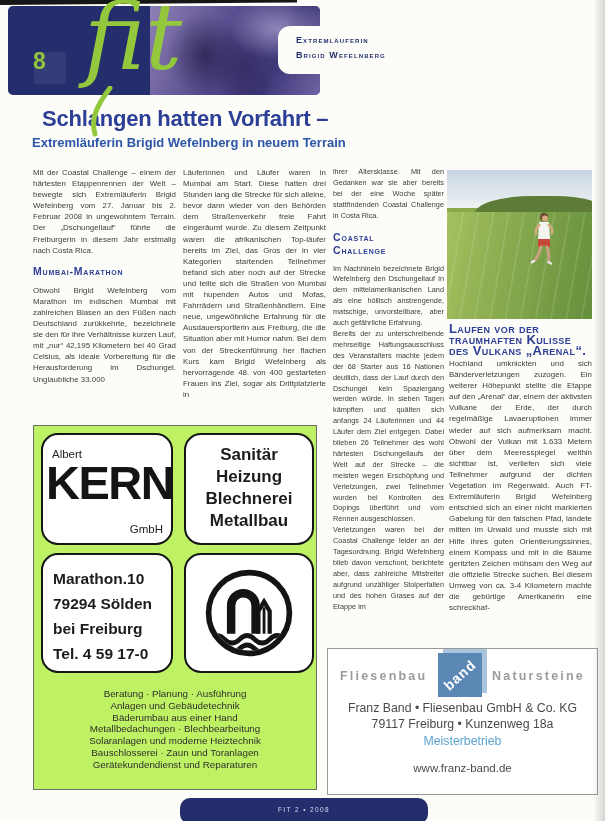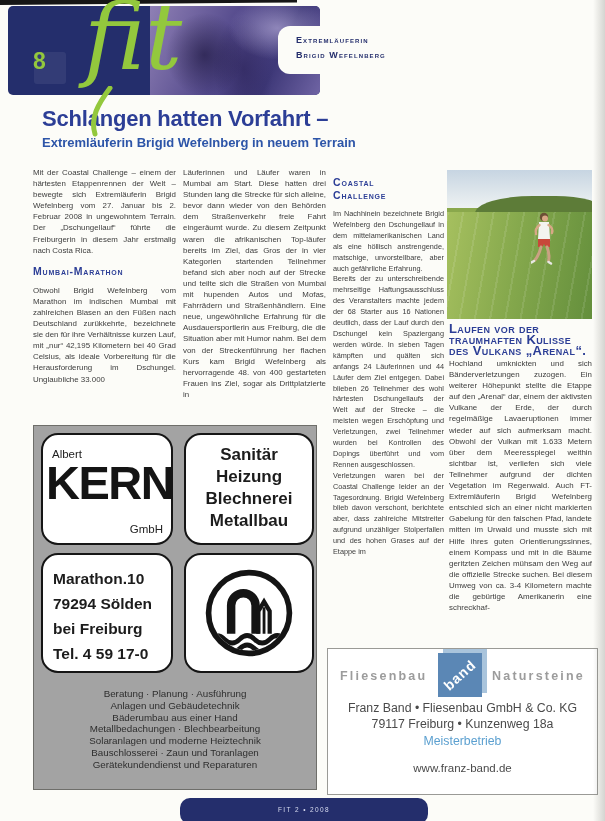--- a/index.html
+++ b/index.html
@@ -31,21 +31,21 @@
     background:#fcfcf8; border-radius:12px; }
   .kicker { position:absolute; left:296px; top:33px; font-size:9px; font-weight:bold;
     font-variant:small-caps; letter-spacing:1.1px; color:#242e6c; line-height:15px; }
   .fit-logo { position:absolute; left:84px; top:-8px; font-family:"DejaVu Serif", serif;
     font-style:italic; font-size:92px; line-height:1; color:#93c83d; z-index:4; }
   .fit-tail { position:absolute; left:86px; top:86px; z-index:4; }
 
   
   .title { position:absolute; left:42px; top:106px; font-size:22px; font-weight:bold;
     color:#2c3e96; letter-spacing:-.2px; }
-  .subtitle { position:absolute; left:42px; top:135px; font-size:13px; font-weight:bold;
+  .subtitle { position:absolute; left:32px; top:135px; font-size:13px; font-weight:bold;
     color:#2d55a8; }
 
   
   .col { position:absolute; overflow:hidden; }
   .col p { margin:0; text-align:justify; hyphens:auto; -webkit-hyphens:auto; }
   .bt { font-size:7.9px; line-height:11.1px; color:#3c3c3c; }
   .bt3 { font-size:7.3px; line-height:10.9px; color:#3c3c3c; }
   .col1 { left:33px; top:167px; width:143px; height:253px; }
   .col2 { left:183px; top:167px; width:143px; height:253px; }
   .col3 { left:333px; top:167px; width:111px; height:474px; }
@@ -64,21 +64,21 @@
     background:
       repeating-linear-gradient(100deg, rgba(255,255,255,.10) 0 2px, rgba(0,0,0,0) 2px 15px),
       linear-gradient(100deg,#a6c05f 0%, #86a94d 45%, #648f3c 100%); }
   .runner { position:absolute; left:58%; top:42px; }
   .caption { position:absolute; left:449px; top:323px; width:143px;
     font-size:13px; font-weight:bold; font-variant:small-caps; letter-spacing:.4px;
     color:#2c3e96; line-height:11px; }
 
   
   .ad-kern { position:absolute; left:33px; top:425px; width:284px; height:365px;
-    background:#a3a3a3; border:1px solid #6e6e6a; box-sizing:border-box; }
+    background:#bef264; border:1px solid #6e6e6a; box-sizing:border-box; }
   .kbox { position:absolute; border:2.5px solid #151515; border-radius:17px;
     box-sizing:border-box; background:#fff; }
   .kbox-logo { left:7px; top:7px; width:132px; height:112px; }
   .kern-albert { position:absolute; left:9px; top:13px; font-size:11.5px; color:#222; }
   .kern-big { position:absolute; left:3px; top:24px; font-size:47px; font-weight:bold;
     letter-spacing:-1.5px; color:#141414; line-height:1; }
   .kern-gmbh { position:absolute; right:8px; bottom:8px; font-size:11.5px; color:#222; }
   .kbox-trades { left:150px; top:7px; width:130px; height:112px; text-align:center;
     padding-top:9px; }
   .kbox-trades div { font-size:17px; font-weight:bold; color:#1c1c1c; line-height:22px; }
@@ -146,20 +146,21 @@
     <p class="bt">Mit der Coastal Challenge – einem der härtesten Etappenrennen der Welt – bewegte sich Extremläuferin Brigid Wefelnberg vom 27. Januar bis 2. Februar 2008 in ungewohntem Terrain. Der „Dschungellauf“ führte die Freiburgerin in diesem Jahr erstmalig nach Costa Rica.</p>
     <div class="section-heading">Mumbai-Marathon</div>
     <p class="bt">Obwohl Brigid Wefelnberg vom Marathon im indischen Mumbai mit zahlreichen Blasen an den Füßen nach Deutschland zurükkehrte, bezeichnete sie den für ihre Verhältnisse kurzen Lauf, mit „nur“ 42,195 Kilometern bei 40 Grad Celsius, als ideale Vorbereitung für die Herausforderung im Dschungel. Unglaubliche 33.000</p>
   </div>
 
   <div class="col col2">
     <p class="bt">Läuferinnen und Läufer waren in Mumbai am Start. Diese hatten drei Stunden lang die Strecke für sich alleine, bevor dann wieder von den Behörden dem Straßenverkehr freie Fahrt eingeräumt wurde. Zu diesem Zeitpunkt waren die afrikanischen Top-läufer bereits im Ziel, das Gros der in vier Kategorien startenden Teilnehmer befand sich aber noch auf der Strecke und teilte sich die Straßen von Mumbai mit hupenden Autos und Mofas, Fahrrädern und Straßenhändlern. Eine neue, ungewöhnliche Erfahrung für die Ausdauersportlerin aus Freiburg, die die Situation aber mit Humor nahm. Bei dem von der Streckenführung her flachen Kurs kam Brigid Wefelnberg als hervorragende 48. von 400 gestarteten Frauen ins Ziel, sogar als Drittplatzierte in</p>
   </div>
 
   <div class="col col3">
+    <p class="bt3">ihrer Altersklasse. Mit den Gedanken war sie aber bereits bei der eine Woche später stattfindenden Coastal Challenge in Costa Rica.</p>
     <div class="section-heading">
       <div>Coastal</div>
       <div>Challenge</div>
     </div>
     <p class="bt3">Im Nachhinein bezeichnete Brigid Wefelnberg den Dschungellauf in dem mittelamerikanischen Land als eine höllisch anstrengende, matschige, unvorstellbare, aber auch gefährliche Erfahrung.</p>
     <p class="bt3">Bereits der zu unterschreibende mehrseitige Haftungsausschluss des Veranstalters machte jedem der 68 Starter aus 16 Nationen deutlich, dass der Lauf durch den Dschungel kein Spaziergang werden würde. In sieben Tagen kämpften und quälten sich anfangs 24 Läuferinnen und 44 Läufer dem Ziel entgegen. Dabei blieben 26 Teilnehmer des wohl härtesten Dschungellaufs der Welt auf der Strecke – die meisten wegen Erschöpfung und Verletzungen, zwei Teilnehmer wurden bei Kontrollen des Dopings überführt und vom Rennen ausgeschlossen.</p>
     <p class="bt3">Verletzungen waren bei der Coastal Challenge leider an der Tagesordnung. Brigid Wefelnberg blieb davon verschont, berichtete aber, dass zahlreiche Mitstreiter aufgrund unzähliger Stolperfallen und des hohen Grases auf der Etappe im</p>
   </div>
 
   <div class="photo">

